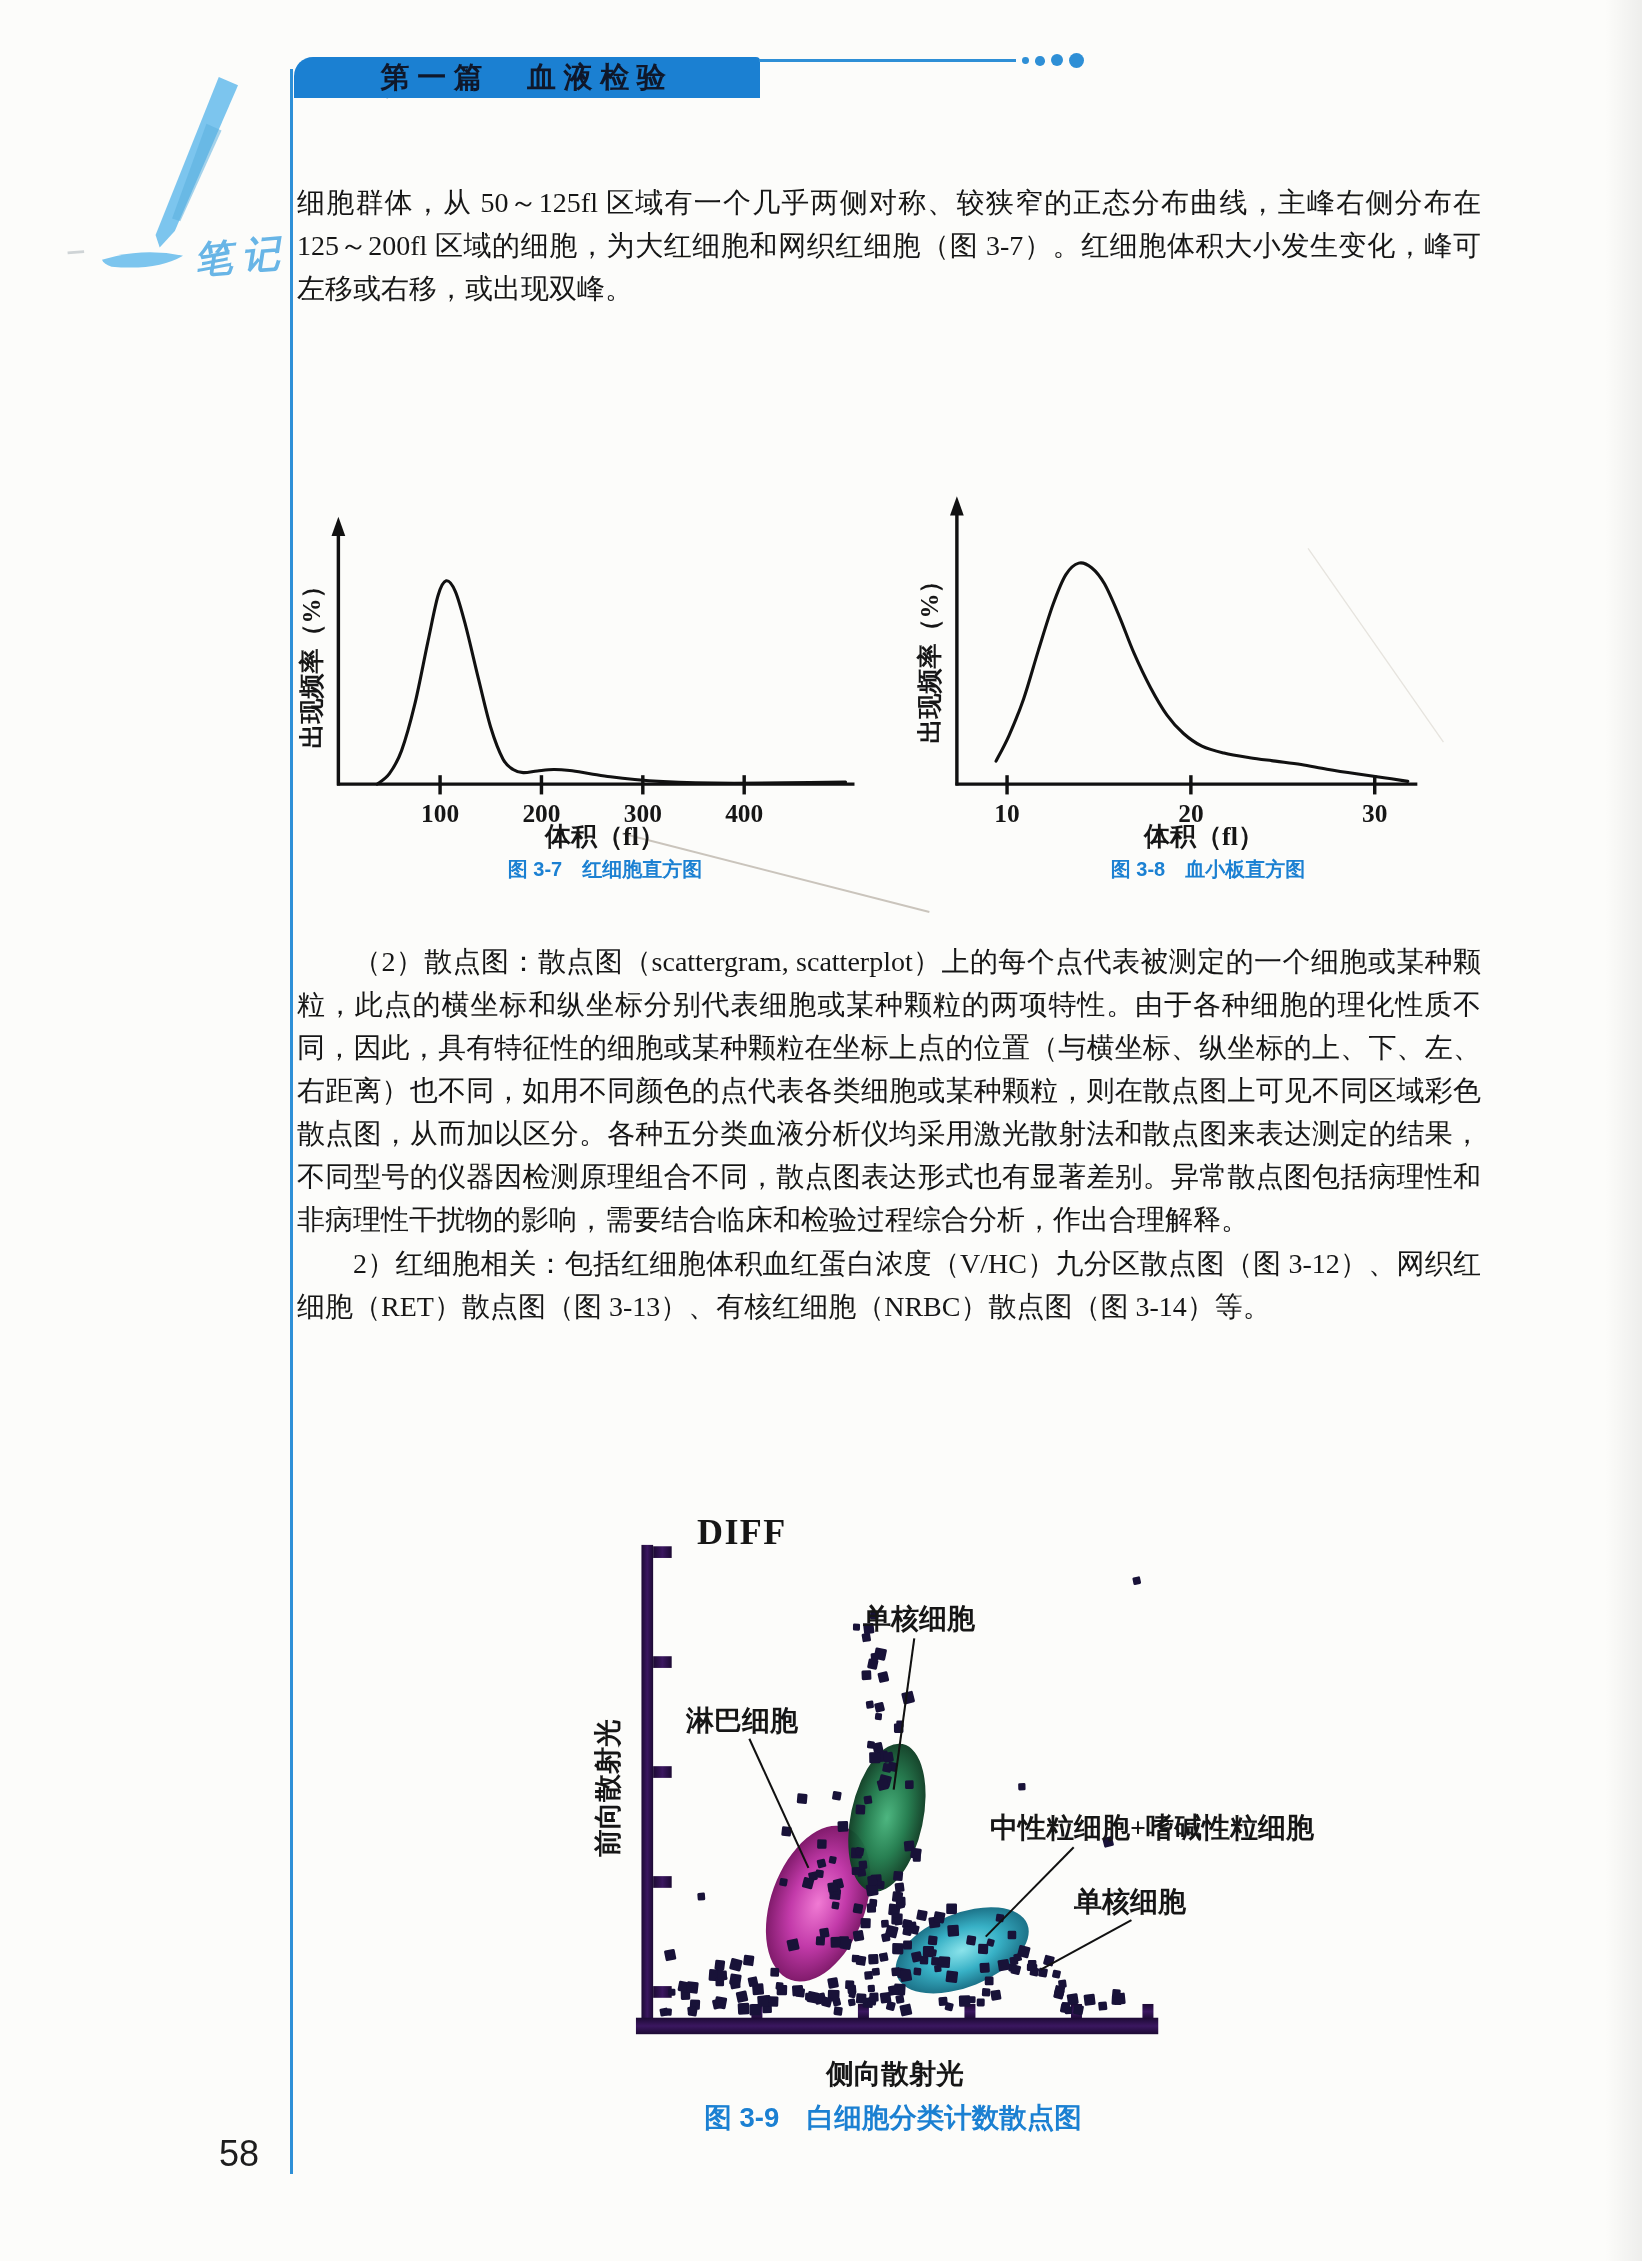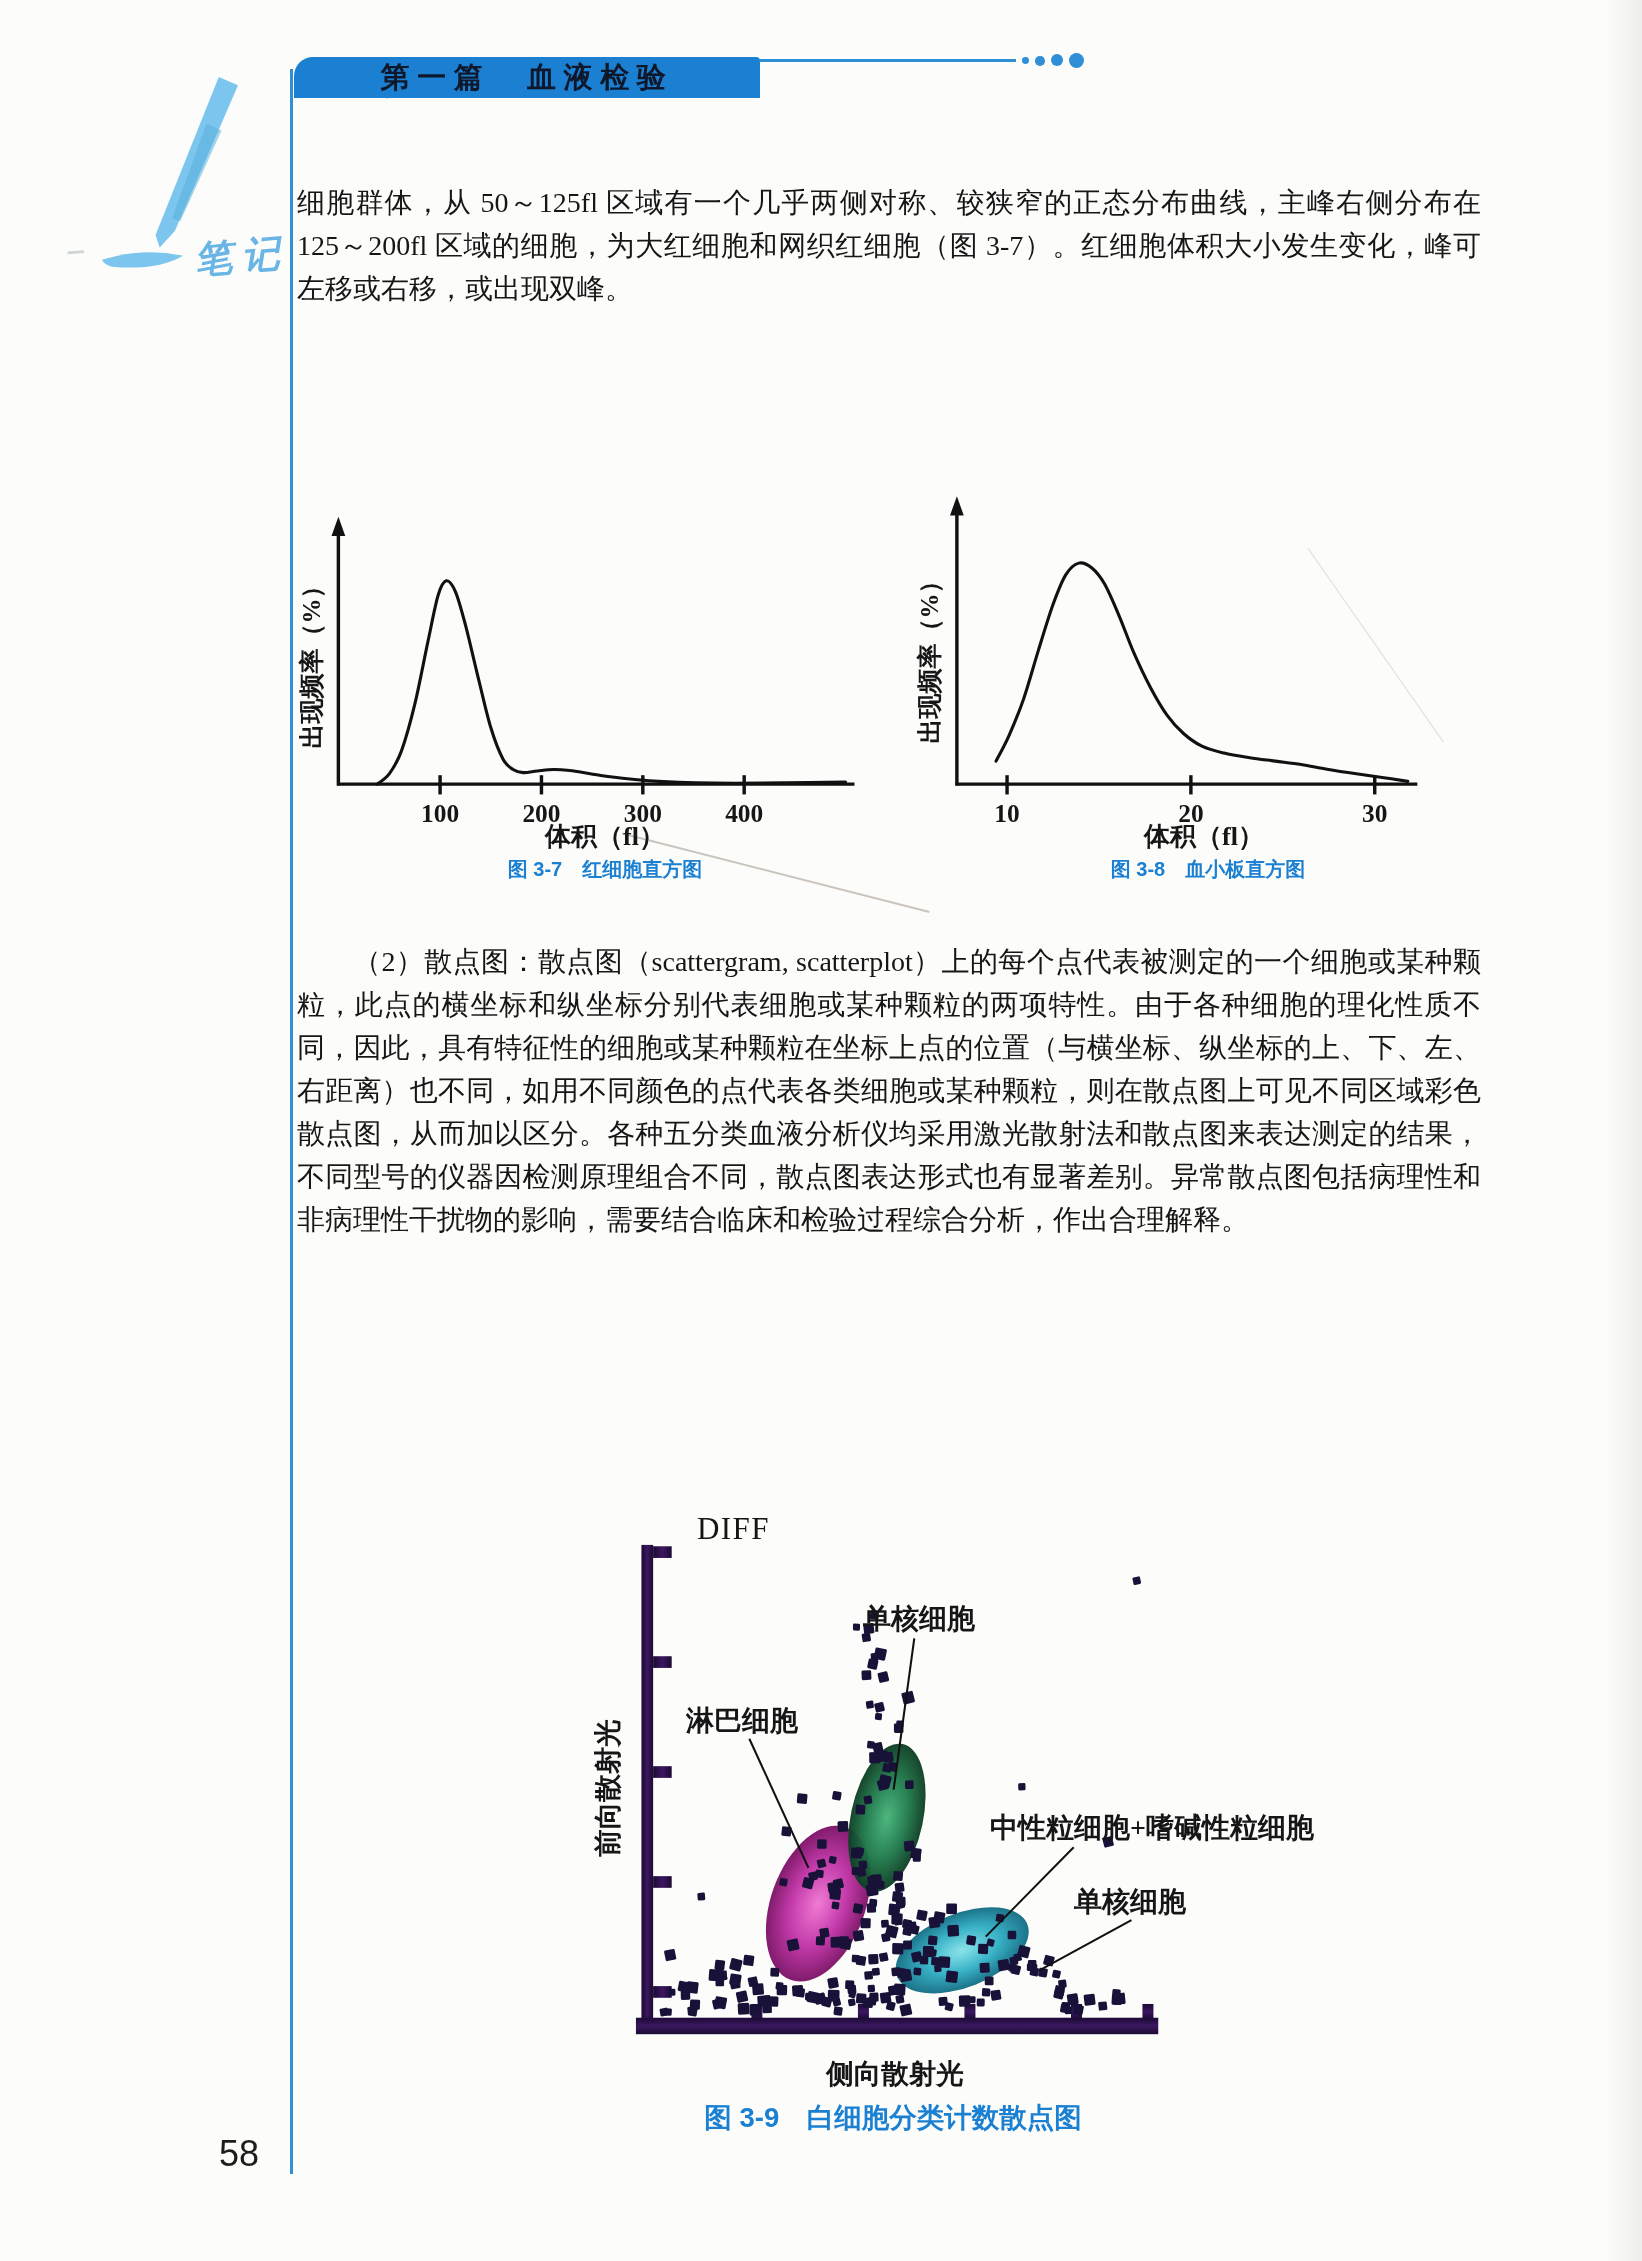--- a/index.html
+++ b/index.html
@@ -24,21 +24,21 @@
         text-align:justify;}
   .body-block p{margin:1px;}
   .pindent{text-indent:2em;}
   
   .figtext{position:absolute;transform:translateX(-50%);white-space:nowrap;}
   .caption{color:#1b80d2;font-weight:bold;font-size:20px;
         font-family:"Liberation Sans","DejaVu Sans",sans-serif;}
   .axis-xlabel{font-weight:bold;font-size:26px;}
   .ylabel-rot{position:absolute;transform:translate(-50%,-50%) rotate(-90deg);font-weight:bold;
         font-size:25px;white-space:nowrap;}
-  .diff-label{position:absolute;font-weight:normal;font-size:31px;letter-spacing:1.4px;}
+  .diff-label{position:absolute;font-weight:bold;font-size:36px;letter-spacing:1.4px;}
   .sc-ann{position:absolute;font-weight:bold;font-size:28px;white-space:nowrap;}
   svg.overlay{position:absolute;left:0;top:0;}
   svg text.tickLabel{font-family:"Liberation Serif","DejaVu Serif",serif;font-weight:bold;
         font-size:37px;fill:#161616;text-anchor:middle;}
 </style>
 </head>
 <body>
 
 <div class="page">
 
@@ -352,20 +352,21 @@
   <div class="left-rule"></div>
 
   <div class="margin-note">笔记</div>
   <div class="page-num">58</div>
 
   <div class="body-block" style="top:180px">
     <p>细胞群体，从 50～125fl 区域有一个几乎两侧对称、较狭窄的正态分布曲线，主峰右侧分布在 125～200fl 区域的细胞，为大红细胞和网织红细胞（图 3-7）。红细胞体积大小发生变化，峰可左移或右移，或出现双峰。</p>
   </div>
   <div class="body-block" style="top:939px">
     <p class="pindent">（2）散点图：散点图（scattergram, scatterplot）上的每个点代表被测定的一个细胞或某种颗粒，此点的横坐标和纵坐标分别代表细胞或某种颗粒的两项特性。由于各种细胞的理化性质不同，因此，具有特征性的细胞或某种颗粒在坐标上点的位置（与横坐标、纵坐标的上、下、左、右距离）也不同，如用不同颜色的点代表各类细胞或某种颗粒，则在散点图上可见不同区域彩色散点图，从而加以区分。各种五分类血液分析仪均采用激光散射法和散点图来表达测定的结果，不同型号的仪器因检测原理组合不同，散点图表达形式也有显著差别。异常散点图包括病理性和非病理性干扰物的影响，需要结合临床和检验过程综合分析，作出合理解释。</p>
+    <p class="pindent">2）红细胞相关：包括红细胞体积血红蛋白浓度（V/HC）九分区散点图（图 3-12）、网织红细胞（RET）散点图（图 3-13）、有核红细胞（NRBC）散点图（图 3-14）等。</p>
   </div>
 
   <div class="ylabel-rot" style="left:311px;top:661px">出现频率（%）</div>
   <div class="figtext axis-xlabel" style="left:605px;top:819px">体积（fl）</div>
   <div class="figtext caption" style="left:605px;top:856px">图 3-7　红细胞直方图</div>
 
   <div class="ylabel-rot" style="left:929px;top:656px">出现频率（%）</div>
   <div class="figtext axis-xlabel" style="left:1204px;top:819px">体积（fl）</div>
   <div class="figtext caption" style="left:1208px;top:856px">图 3-8　血小板直方图</div>
 

